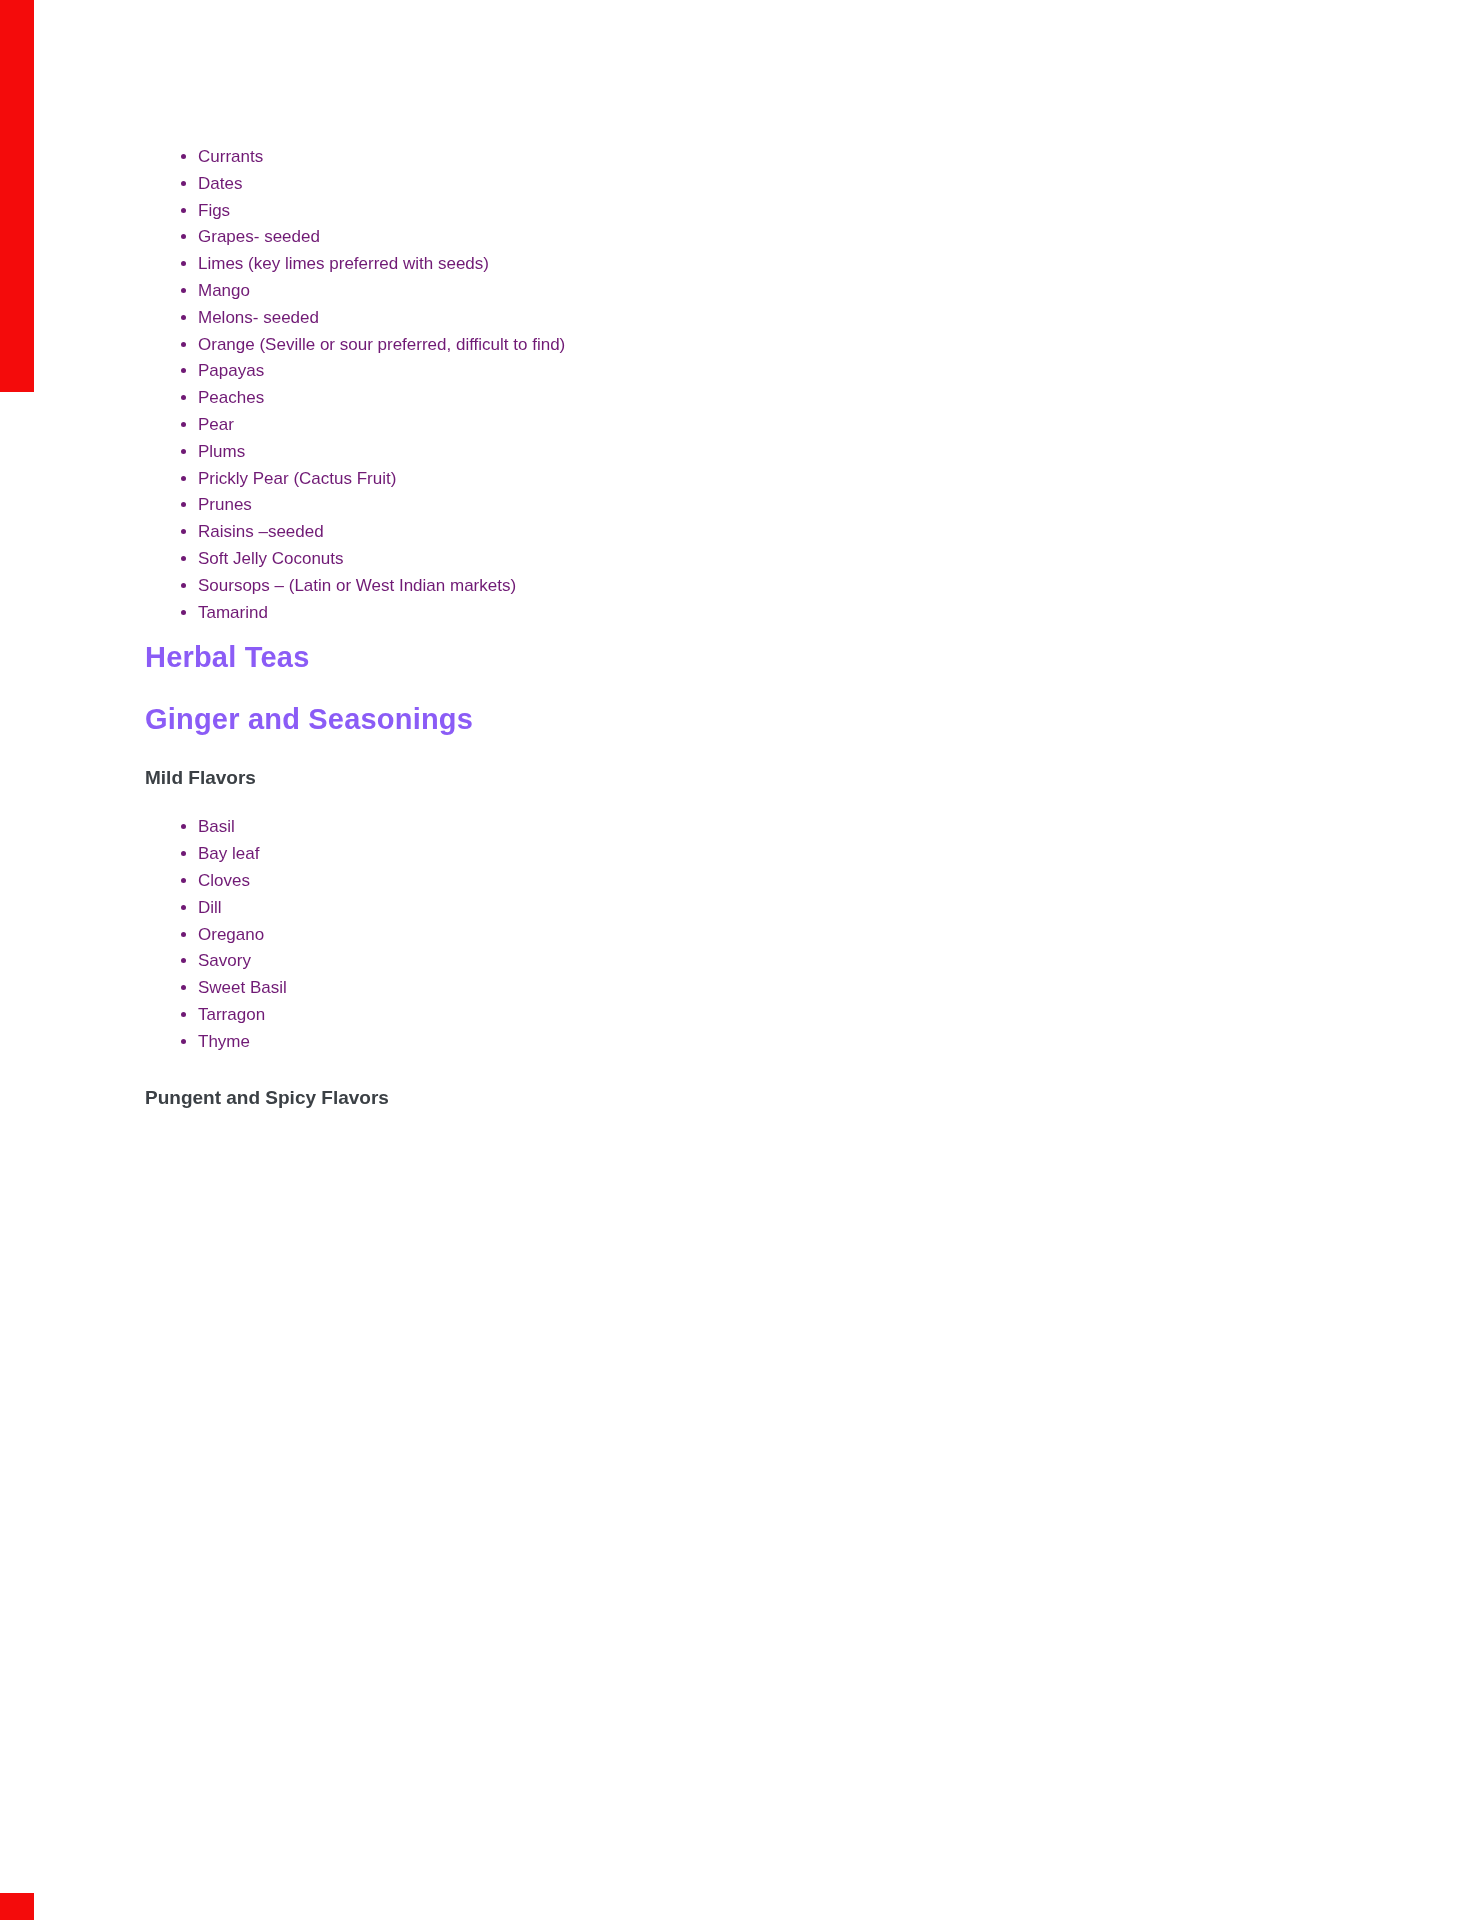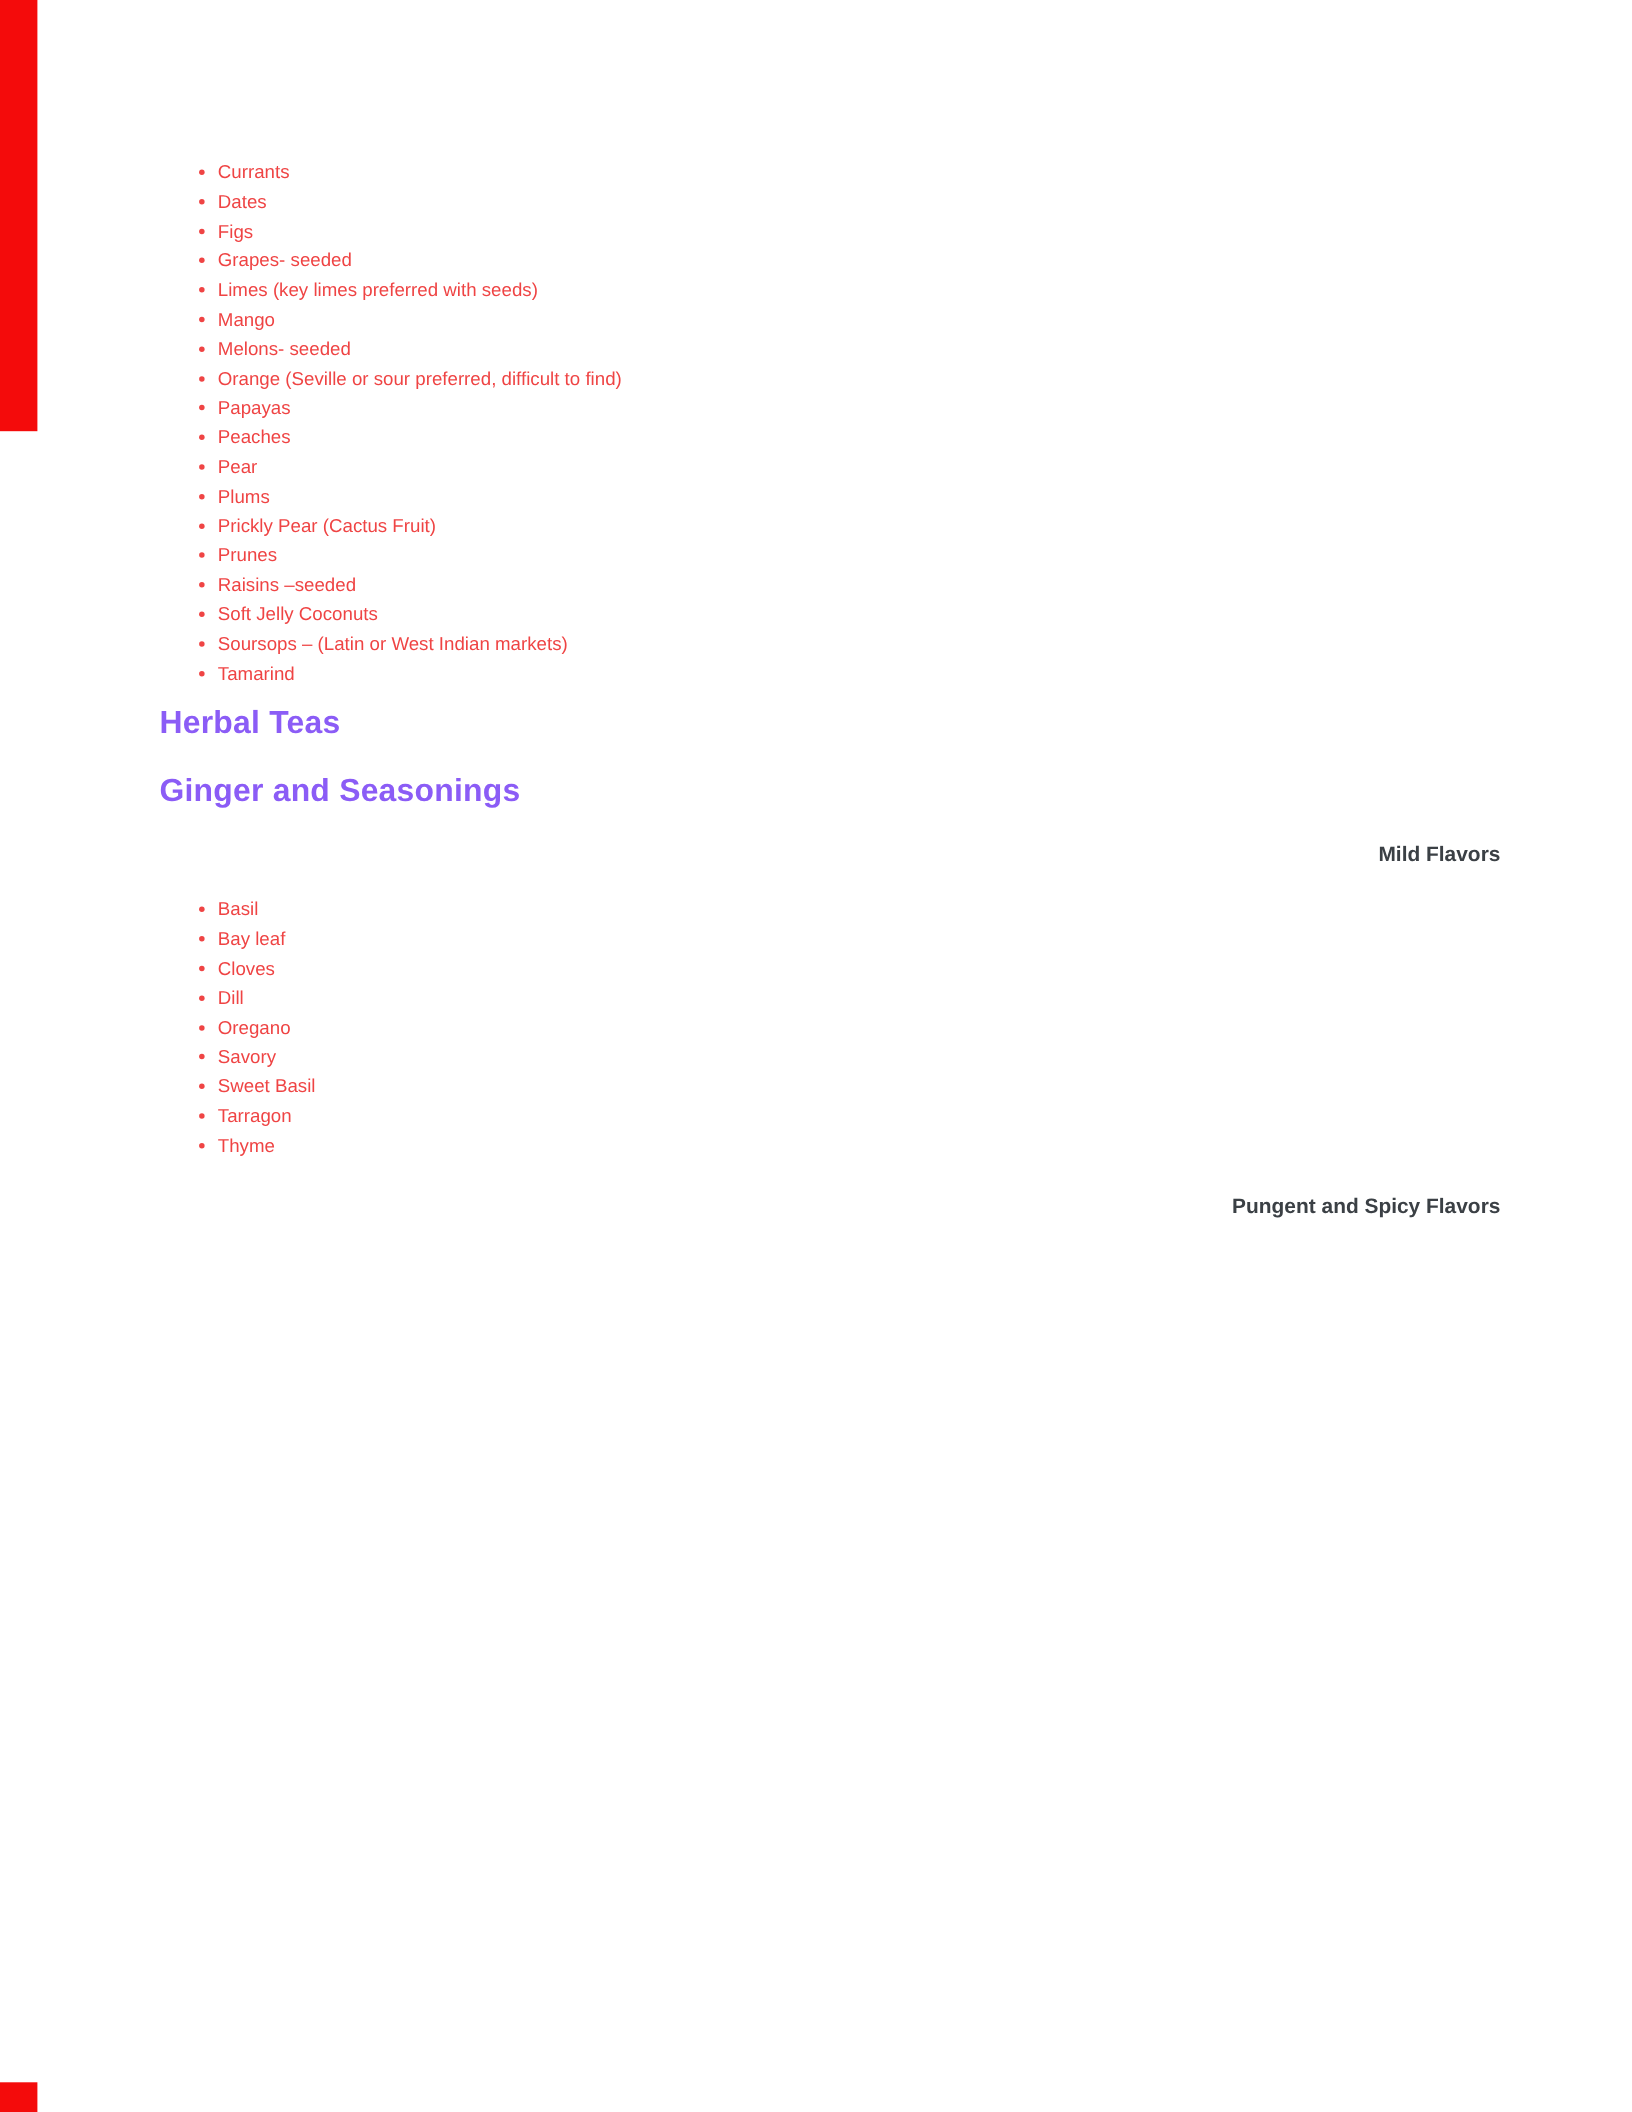--- a/index.html
+++ b/index.html
@@ -41,37 +41,36 @@
     box-sizing: border-box;
   }
   ul.list {
     margin: 0;
     padding: 0 0 0 53px;
     list-style: disc outside;
   }
   ul.list li {
     font-size: 17px;
     line-height: 26.8px;
-    color: #ef4444;
+    color: #701a75;
   }
   h2.section-heading {
     font-size: 29px;
     line-height: 34px;
     font-weight: 700;
     color: #8b5cf6;
     margin: 14px 0 28px 0;
     letter-spacing: 0.2px;
   }
   h3.sub-heading {
     font-size: 19px;
     line-height: 24px;
     font-weight: 700;
     color: #3b4045;
     margin: 30px 0 24px 0;
-    text-align: right;
   }
 </style>
 </head>
 <body>
 
 <div class="page">
 
   <div class="accent accent-top"></div>
   <div class="accent accent-bottom"></div>
 

